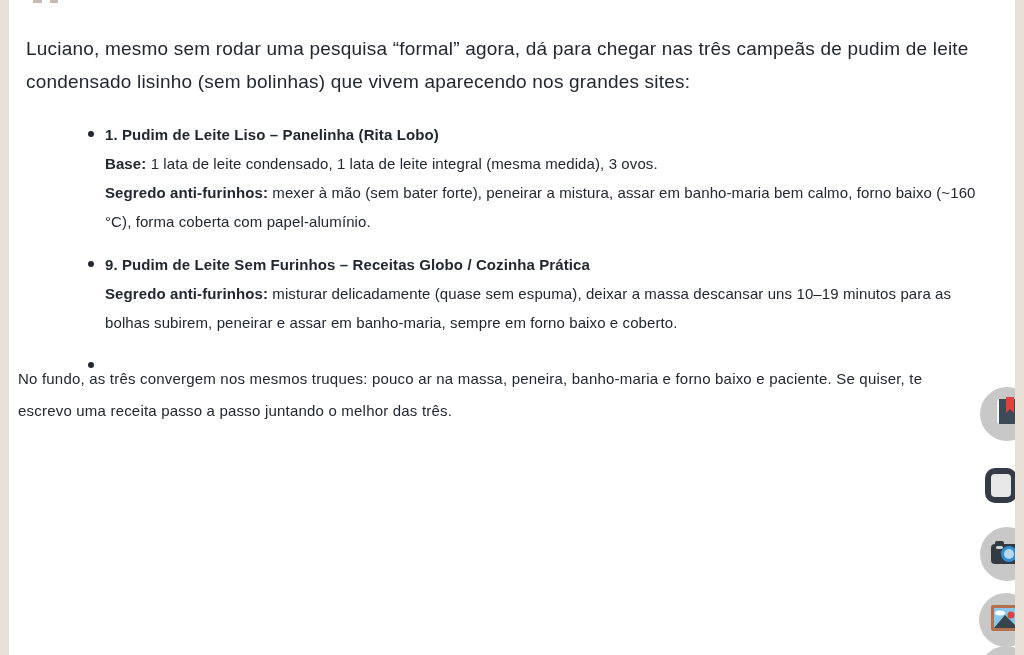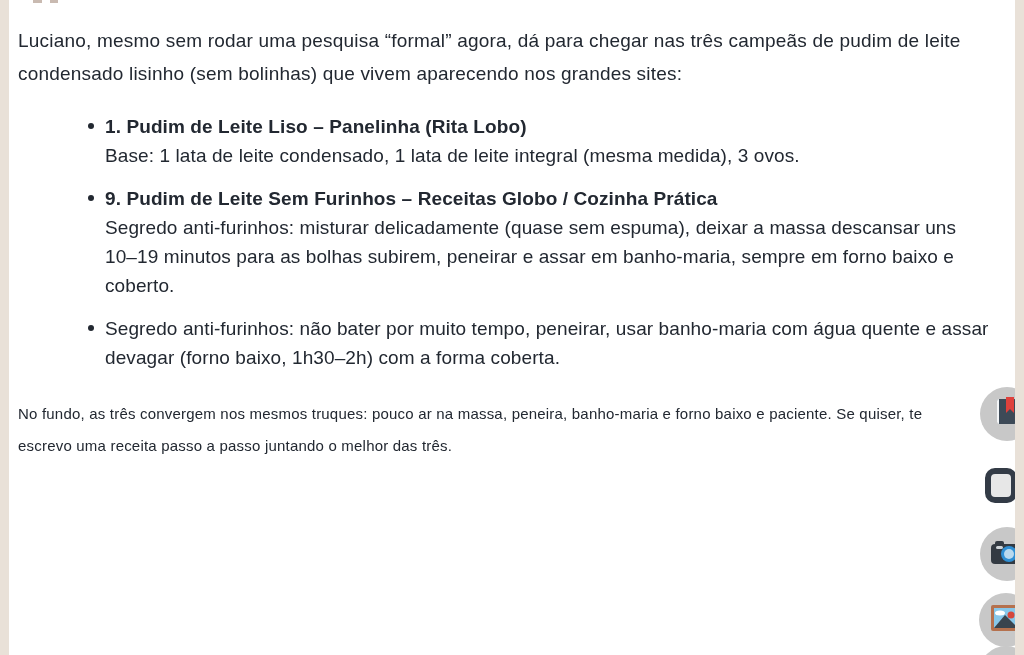--- a/index.html
+++ b/index.html
@@ -11,26 +11,26 @@
   }
   .rail{position:absolute;top:0;bottom:0;width:9px;background:#e9e1d8;z-index:6;}
   .rail.left{left:0;}
   .rail.right{right:0;}
 
   .cut-mark{position:absolute;top:0;height:3px;background:#c9bab1;z-index:1;}
   .cut-mark.m1{left:33px;width:9px;}
   .cut-mark.m2{left:50px;width:8px;}
 
   .content{position:absolute;left:18px;top:24px;width:975px;}
-  .intro{margin:0;font-size:19px;line-height:33px;letter-spacing:.2px;}
+  .intro{margin:8px;font-size:19px;line-height:33px;letter-spacing:.2px;}
 
   ul.recipes{list-style:none;margin:22px 0 0 0;padding:0 0 0 87px;}
-  ul.recipes li{position:relative;font-size:19px;line-height:29px;margin-bottom:14px;letter-spacing:.1px;}
+  ul.recipes li{position:relative;font-size:15px;line-height:29px;margin-bottom:14px;letter-spacing:.1px;}
   ul.recipes li .bullet{position:absolute;left:-17px;top:11px;width:6px;height:6px;border-radius:50%;background:#222831;}
-  .b{font-weight:400;}
+  .b{font-weight:700;}
   .recipe-title{font-weight:700;}
 
   .conclusion{margin:26px 0 0 0;font-size:15px;line-height:32px;letter-spacing:.2px;max-width:960px;}
 
   .fab{position:absolute;width:54px;height:54px;border-radius:50%;background:#c8c8c8;
        display:flex;align-items:center;justify-content:center;z-index:4;}
   #fab-book{left:980px;top:387px;}
   #fab-camera{left:980px;top:527px;}
   #fab-picture{left:979px;top:593px;}
   #fab-partial{left:979px;top:646px;}
@@ -49,29 +49,29 @@
 <span class="cut-mark m2"></span>
 
 <div class="content">
   <p class="intro">Luciano, mesmo sem rodar uma pesquisa “formal” agora, dá para chegar nas três campeãs de pudim de leite condensado lisinho (sem bolinhas) que vivem aparecendo nos grandes sites:</p>
 
   <ul class="recipes">
     <li>
       <span class="bullet"></span>
       <div class="recipe-title">1. Pudim de Leite Liso – Panelinha (Rita Lobo)</div>
       <div><span class="b">Base:</span> <span>1 lata de leite condensado, 1 lata de leite integral (mesma medida), 3 ovos.</span></div>
+      <div><span class="b">Segredo anti-furinhos:</span> <span>mexer à mão (sem bater forte), peneirar a mistura, assar em banho-maria bem calmo, forno baixo (~160 °C), forma coberta com papel-alumínio.</span></div>
     </li>
     <li>
       <span class="bullet"></span>
       <div class="recipe-title">9. Pudim de Leite Sem Furinhos – Receitas Globo / Cozinha Prática</div>
       <div><span class="b">Segredo anti-furinhos:</span> <span>misturar delicadamente (quase sem espuma), deixar a massa descansar uns 10–19 minutos para as bolhas subirem, peneirar e assar em banho-maria, sempre em forno baixo e coberto.</span></div>
     </li>
     <li>
       <span class="bullet"></span>
-      <div><span class="b">Segredo anti-furinhos:</span> <span>não bater por muito tempo, peneirar, usar banho-maria com água quente e assar devagar (forno baixo, 1h30–2h) com a forma coberta.</span></div>
     </li>
   </ul>
 
   <p class="conclusion">No fundo, as três convergem nos mesmos truques: pouco ar na massa, peneira, banho-maria e forno baixo e paciente. Se quiser, te escrevo uma receita passo a passo juntando o melhor das três.</p>
 </div>
 
 <div class="fab" id="fab-book">
   <span>
     <svg width="28" height="32" viewBox="0 0 28 32">
       <rect x="4" y="3" width="20" height="25" rx="3" fill="#3d4a57"></rect>

